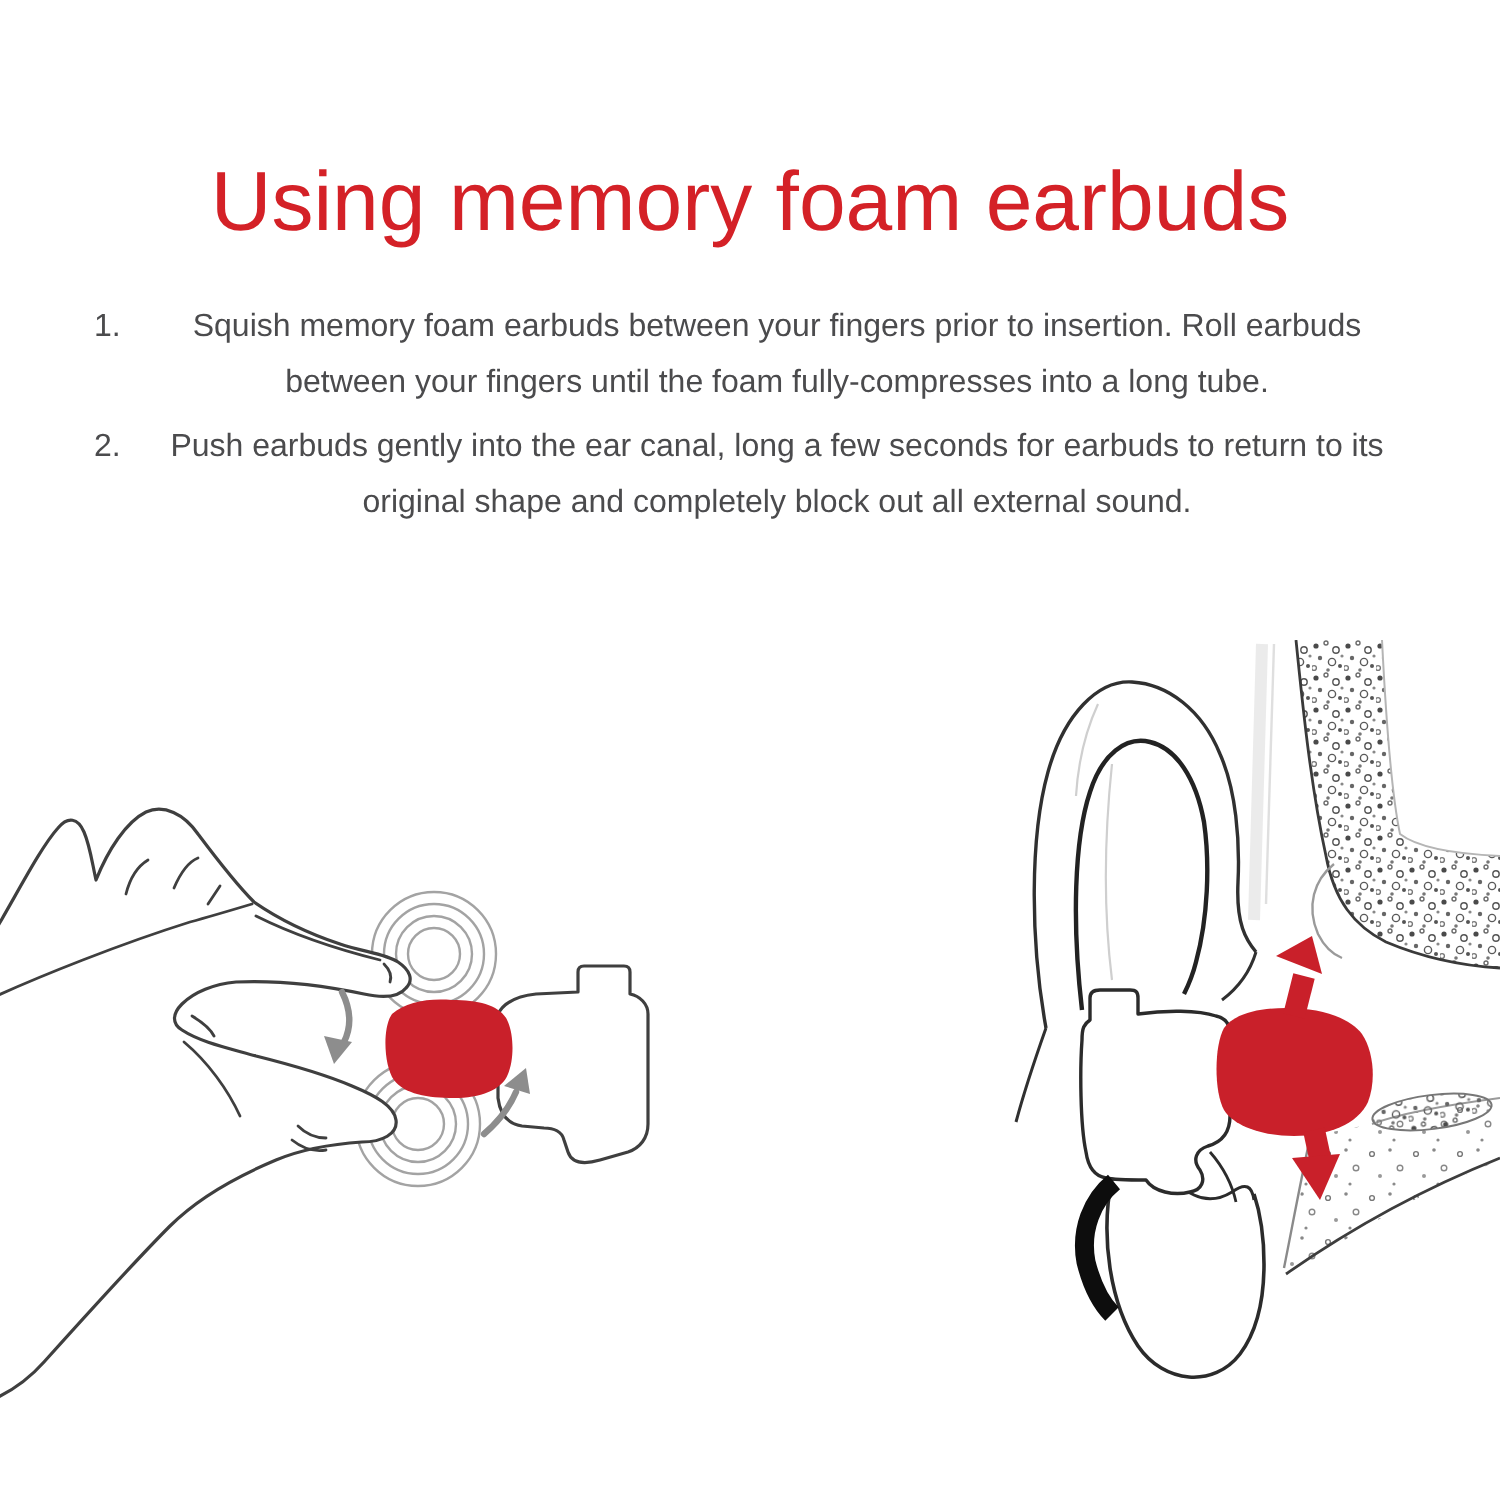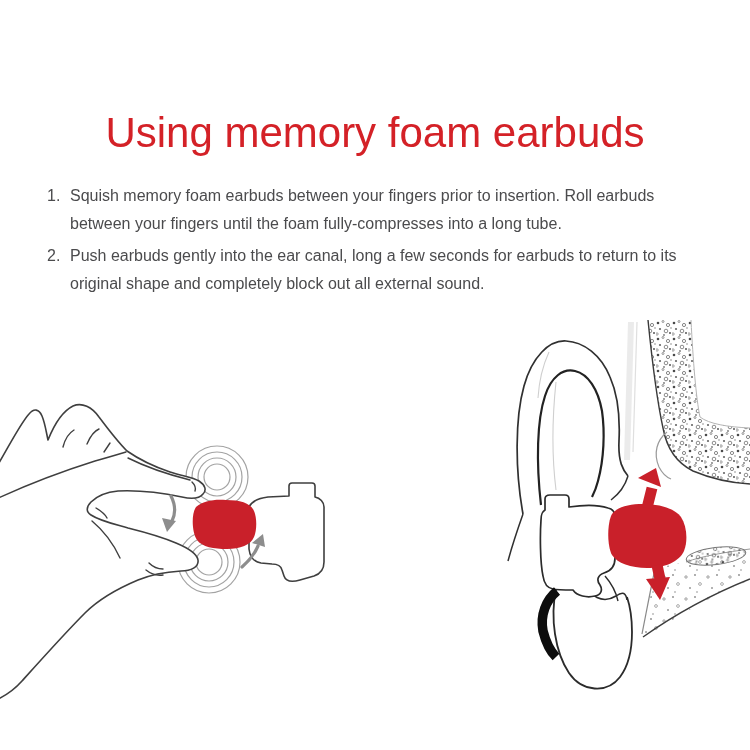--- a/index.html
+++ b/index.html
@@ -1,23 +1,23 @@
 <!DOCTYPE html>
 <html><head>
 <meta charset="utf-8">
 <style>
   html,body{margin:0;padding:0;background:#fff;}
   .stage{position:relative;width:750px;height:750px;background:#ffffff;overflow:hidden;
          font-family:"Liberation Sans","DejaVu Sans",sans-serif;}
-  .title{margin:112px 0 0 0;text-align:center;font-size:42px;line-height:1.0;
+  .title{margin:80px 0 0 0;text-align:center;font-size:42px;line-height:1.0;
          font-weight:400;color:#d42127;letter-spacing:0px;}
   .steps{margin:28px 0 0 47px;width:660px;}
   .step{display:flex;margin-bottom:4px;color:#4b4b4d;font-size:16px;line-height:28px;}
   .step .num{flex:0 0 23px;}
-  .step .txt{flex:1;white-space:pre-line;}
+  .step .txt{flex:1;white-space:pre-line;text-align:center;}
   .illus{position:absolute;}
   .illus-left{left:0;top:385px;}
   .illus-right{left:480px;top:320px;}
 </style>
 </head>
 <body>
 
 <div class="stage">
 
   <h1 class="title">Using memory foam earbuds</h1>

